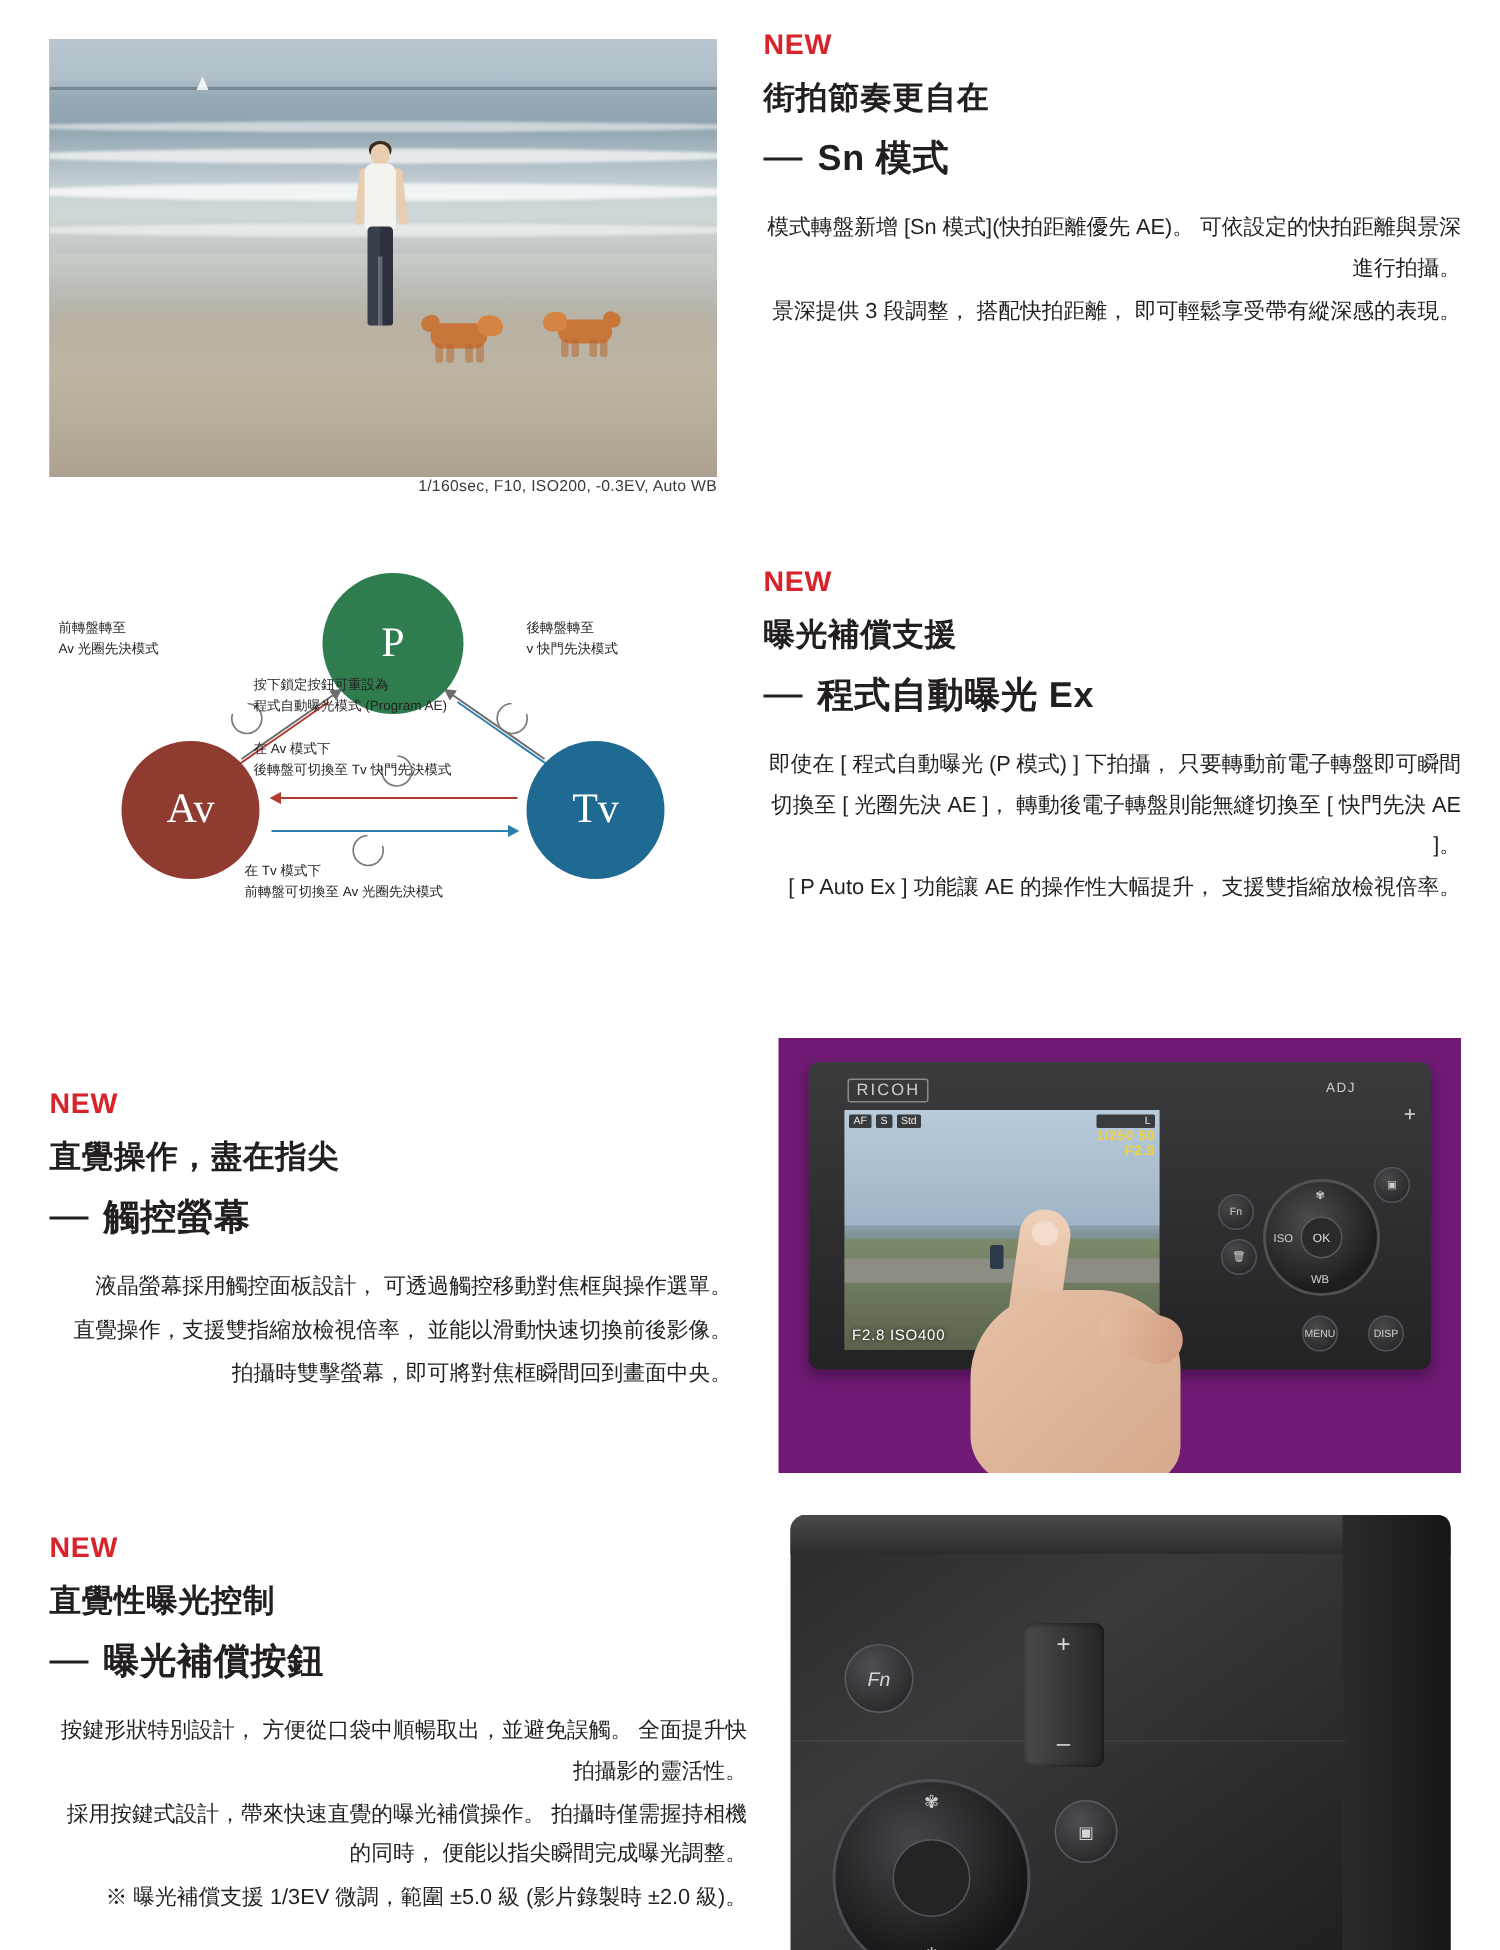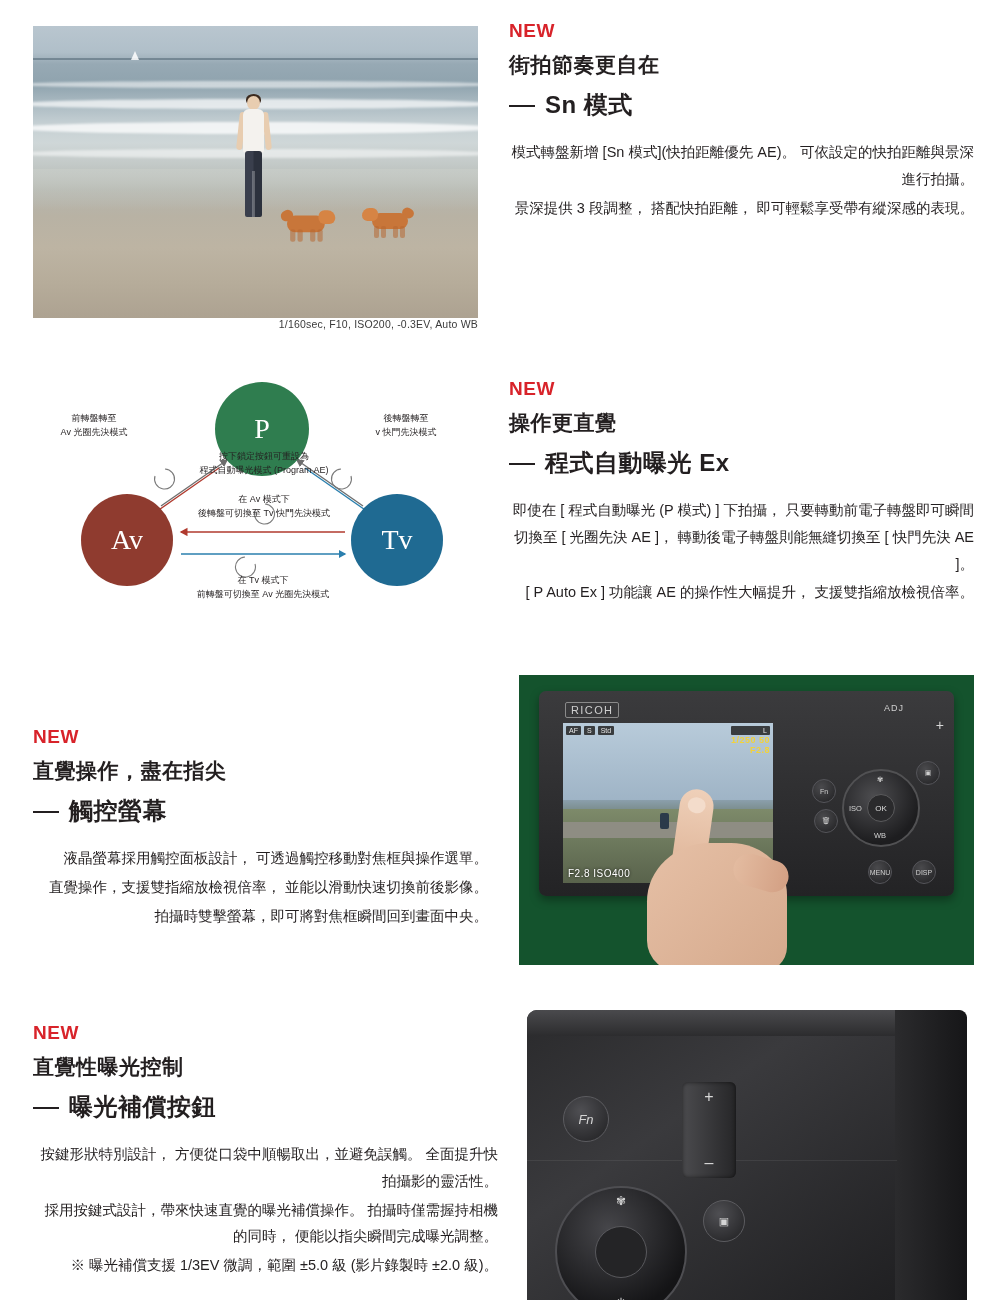--- a/index.html
+++ b/index.html
@@ -246,21 +246,21 @@
   .node-tv {
     left: 318px; top: 122px;
     width: 92px; height: 92px;
     background: #1f6a92;
   }
   .diag-label {
     position: absolute;
     font-size: 9px;
     line-height: 1.55;
     color: #231f20;
-    text-align: center;
+    text-align: left;
   }
   .lbl-left { left: 6px; top: 40px; width: 110px; }
   .lbl-right { left: 318px; top: 40px; width: 110px; }
   .lbl-topmid { left: 136px; top: 78px; width: 190px; }
   .lbl-midup { left: 136px; top: 121px; width: 190px; }
   .lbl-botmid { left: 130px; top: 202px; width: 200px; }
   .arrow-svg {
     position: absolute;
     left: 0; top: 0;
     width: 445px; height: 280px;
@@ -276,25 +276,25 @@
   
   .sec3-text {
     position: absolute;
     left: 33px;
     top: 726px;
     width: 455px;
   }
   .sec3-photo {
     position: absolute;
     left: 519px;
-    top: 675px;
+    top: 692px;
     width: 455px;
     height: 290px;
     overflow: hidden;
-    background: #14532d;
+    background: #701a75;
   }
   .cam-back {
     position: absolute;
     left: 20px; top: 16px;
     width: 415px; height: 205px;
     background: linear-gradient(to bottom,#3b3b3d,#232325);
     border-radius: 7px;
     box-shadow: 0 4px 10px rgba(0,0,0,.35);
   }
   .cam-brand {
@@ -599,21 +599,21 @@
     <div class="diag-label lbl-topmid" style="white-space:pre-line">按下鎖定按鈕可重設為
 程式自動曝光模式 (Program AE)</div>
     <div class="diag-label lbl-midup" style="white-space:pre-line">在 Av 模式下
 後轉盤可切換至 Tv 快門先決模式</div>
     <div class="diag-label lbl-botmid" style="white-space:pre-line">在 Tv 模式下
 前轉盤可切換至 Av 光圈先決模式</div>
   </div>
 
   <div class="sec2-text">
     <div class="new-label">NEW</div>
-    <div class="headline">操作更直覺</div>
+    <div class="headline">曝光補償支援</div>
     <div class="subhead">
       <span class="dash"></span>
       <span>程式自動曝光 Ex</span>
     </div>
     <div class="body-text">
       <p>即使在 [ 程式自動曝光 (P 模式) ] 下拍攝， 只要轉動前電子轉盤即可瞬間切換至 [ 光圈先決 AE ]， 轉動後電子轉盤則能無縫切換至 [ 快門先決 AE ]。</p>
       <p>[ P Auto Ex ] 功能讓 AE 的操作性大幅提升， 支援雙指縮放檢視倍率。</p>
     </div>
   </div>
 

